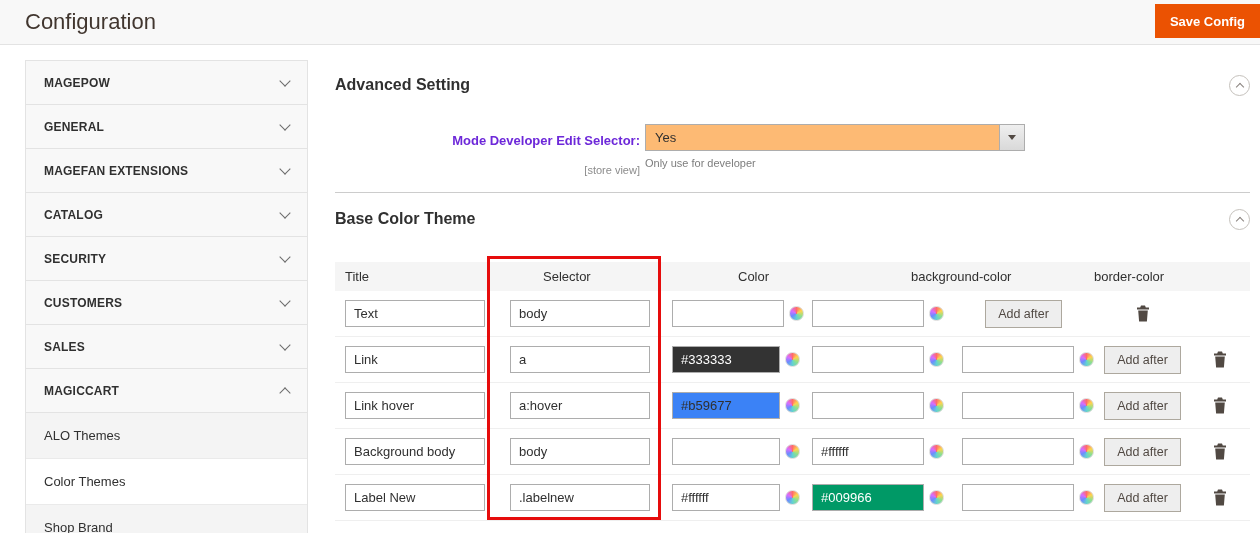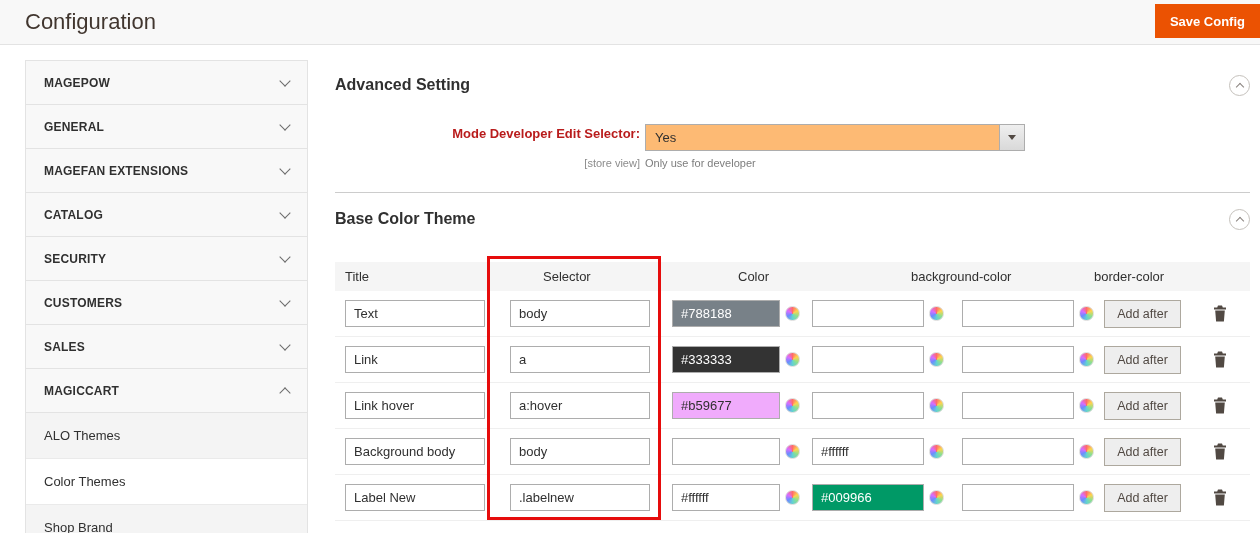--- a/index.html
+++ b/index.html
@@ -34,21 +34,21 @@
   .sec-head { position:absolute; left:0; width:915px; display:flex;
               justify-content:space-between; align-items:center; height:22px; }
   .sec-head.adv { top:14px; }
   .sec-head.bct { top:148px; }
   .sec-title { font-size:16px; font-weight:600; color:#303030; }
   .collapse { width:21px; height:21px; border-radius:50%; border:1px solid #c5c1bc;
               display:flex; align-items:center; justify-content:center; cursor:pointer; background:#fff; }
   .collapse .chev { width:6px; height:6px; border-color:#8a837f; }
 
   .field-label { position:absolute; left:0; top:66px; width:305px; text-align:right; }
-  .field-label .main-lbl { font-size:13px; font-weight:600; color:#b91c1c; }
+  .field-label .main-lbl { font-size:13px; font-weight:600; color:#6d28d9;margin-top:7px; }
   .field-label .scope { font-size:11px; color:#8c8c8c; margin-top:16px; }
   .select { position:absolute; left:310px; top:64px; width:380px; height:27px;
             border:1px solid #adadad; background:#fdba74; display:flex; align-items:center; cursor:pointer; }
   .select .val { flex:1; padding:0 9px; font-size:13px; color:#303030; }
   .select .arrow-box { width:25px; height:100%; background:linear-gradient(#efefef,#d9d9d9);
                        border-left:1px solid #adadad; display:flex; align-items:center; justify-content:center; }
   .select .arrow { width:0; height:0; border-left:4px solid transparent;
                    border-right:4px solid transparent; border-top:5px solid #514943; }
   .hint { position:absolute; left:310px; top:97px; font-size:11px; color:#7d7d7d; }
   .divider { position:absolute; left:0; top:132px; width:915px; border-top:1px solid #cccccc; }
@@ -172,24 +172,20 @@
     </div>
 
     <div class="trow">
       <div class="cell">
         <input class="in-title" value="Text" style="">
       </div>
       <div class="cell">
         <input class="in-sel" value="body" style="">
       </div>
       <div class="cell">
-        <input class="in-color" value="#788188" style="background-color: rgb(120, 129, 136); color: rgb(255, 255, 255);">
-        <span class="wheel"></span>
-      </div>
-      <div class="cell">
         <input class="in-bg" value="" style="background-color: rgb(255, 255, 255); color: rgb(48, 48, 48);">
         <span class="wheel"></span>
       </div>
       <div class="cell">
         <input class="in-border" value="" style="background-color: rgb(255, 255, 255); color: rgb(48, 48, 48);">
         <span class="wheel"></span>
       </div>
       <div class="cell action-cell">
         <button class="btn-secondary">Add after</button>
       </div>
@@ -234,21 +230,21 @@
     </div>
 
     <div class="trow">
       <div class="cell">
         <input class="in-title" value="Link hover" style="">
       </div>
       <div class="cell">
         <input class="in-sel" value="a:hover" style="">
       </div>
       <div class="cell">
-        <input class="in-color" value="#b59677" style="background-color: #f0abfc; color: rgb(48, 48, 48);">
+        <input class="in-color" value="#b59677" style="background-color: #3b82f6; color: rgb(48, 48, 48);">
         <span class="wheel"></span>
       </div>
       <div class="cell">
         <input class="in-bg" value="" style="background-color: rgb(255, 255, 255); color: rgb(48, 48, 48);">
         <span class="wheel"></span>
       </div>
       <div class="cell">
         <input class="in-border" value="" style="background-color: rgb(255, 255, 255); color: rgb(48, 48, 48);">
         <span class="wheel"></span>
       </div>

